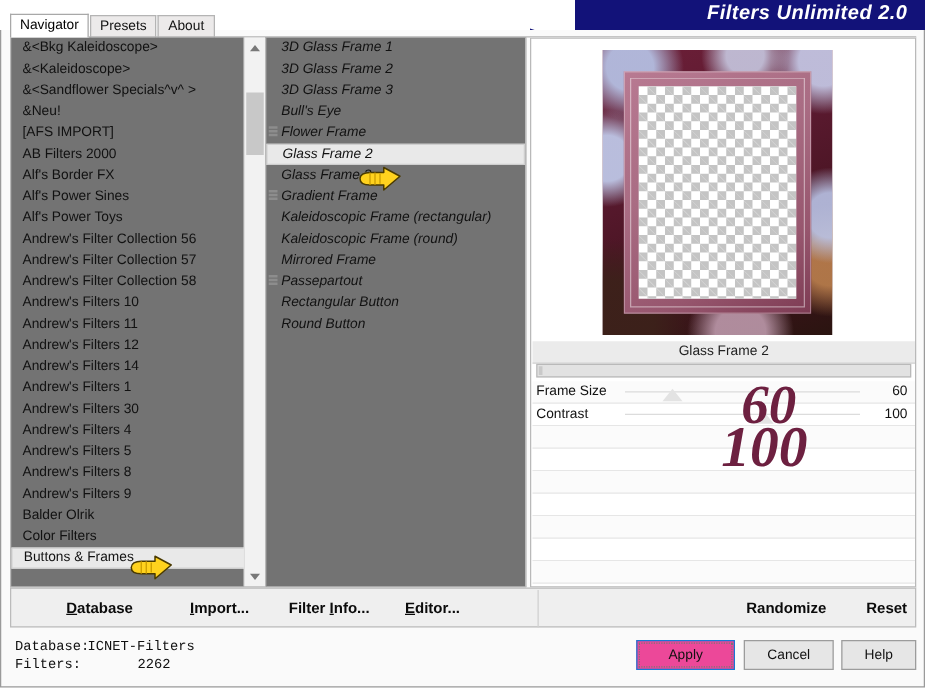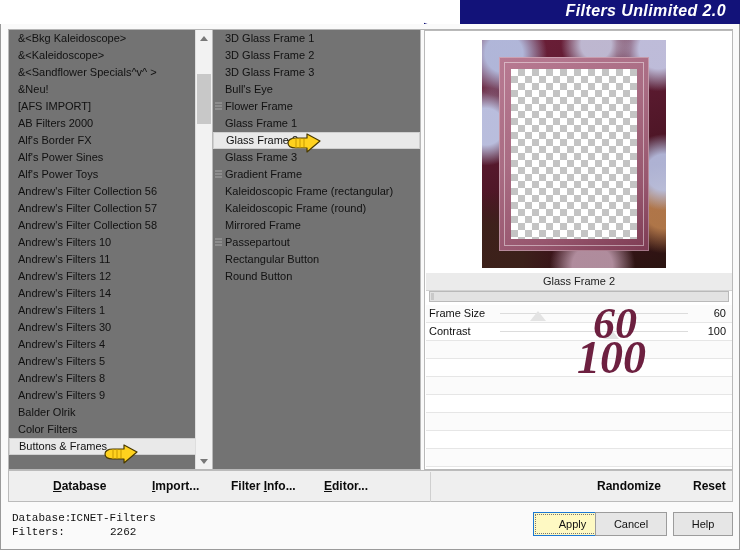--- a/index.html
+++ b/index.html
@@ -44,21 +44,21 @@
   .listbox{position:absolute;left:0;top:0;right:0;bottom:0;overflow:hidden;}
   .litem{position:relative;height:17px;line-height:17px;padding-left:9px;
      white-space:nowrap;font-size:11px;color:#111;box-sizing:border-box;}
   .litem.sel{background:#e9e9e9;border:1px solid #cfcfcf;height:17px;line-height:15px;}
   .litem .gicon{display:inline-block;width:7px;height:9px;margin-right:3px;
      vertical-align:-1px;position:relative;}
   .litem .gicon i{position:absolute;left:0;width:7px;height:2px;background:#8d8d8d;display:block;}
   .litem .gicon i:nth-child(1){top:0}
   .litem .gicon i:nth-child(2){top:3px}
   .litem .gicon i:nth-child(3){top:6px}
-  .litem.ind{padding-left:2px;}
+  .litem.ind{padding-left:2px;font-style:italic;}
 
   
   .vscroll{position:absolute;right:0;top:0;width:16px;bottom:0;background:#f2f2f2;
      border-left:1px solid #dedede;}
   .sbtn{position:absolute;left:0;width:16px;height:16px;background:#f2f2f2;}
   .sbtn.up{top:0}.sbtn.dn{bottom:0}
   .sarrow{position:absolute;left:4px;top:6px;width:8px;height:5px;}
   .sarrow:before{content:"";position:absolute;left:0;top:0;border-left:4px solid transparent;
      border-right:4px solid transparent;border-bottom:5px solid #787878;}
   .sarrow.d:before{border-bottom:none;border-top:5px solid #787878;}
@@ -119,41 +119,46 @@
   .tlink{position:absolute;top:8px;font-size:12px;color:#0b0b0b;white-space:nowrap;padding-left:24px;}
   .tlink u{text-decoration:underline;}
   .tbold{font-weight:bold;}
 
   
   .status{position:absolute;left:8px;top:506px;width:725px;height:38px;}
   .stxt{position:absolute;font-size:11px;color:#111;white-space:nowrap;font-family:Liberation Mono, monospace;}
   .btn{position:absolute;top:6px;height:24px;box-sizing:border-box;
      background:#e6e6e6;border:1px solid #9c9c9c;font-size:11px;color:#111;
      text-align:center;line-height:22px;}
-  .btn.focus{border:1px solid #1977d4;background:#fef9c3;margin-left:24px;}
+  .btn.focus{border:1px solid #1977d4;background:#ec4899;}
   .btn.focus:after{content:"";position:absolute;left:1px;top:1px;right:1px;bottom:1px;
      border:1px dotted #777;}
 
   
   .handcur{position:absolute;width:34px;height:22px;pointer-events:none;}
   .handcur svg{display:block;}
 </style>
 </head>
 <body>
 
 <div id="app">
   <div class="win-border"></div>
 
   <div class="titlebar">
     <div class="banner">
       <div class="banner-curve"></div>
       <div class="banner-title">Filters Unlimited 2.0</div>
     </div>
   </div>
 
+  <div class="tabstrip">
+    <div class="tab active" style="left:0px;width:63px;">Navigator</div>
+    <div class="tab" style="left:64px;width:53px;top:1px;height:18px;">Presets</div>
+    <div class="tab" style="left:118px;width:46px;top:1px;height:18px;">About</div>
+  </div>
   <div class="tabline"></div>
 
   <div class="panel" id="leftPanel">
     <div class="listbox" id="leftList">
         <div class="litem"><span>&amp;&lt;Bkg Kaleidoscope&gt;</span></div>
         <div class="litem"><span>&amp;&lt;Kaleidoscope&gt;</span></div>
         <div class="litem"><span>&amp;&lt;Sandflower Specials^v^ &gt;</span></div>
         <div class="litem"><span>&amp;Neu!</span></div>
         <div class="litem"><span>[AFS IMPORT]</span></div>
         <div class="litem"><span>AB Filters 2000</span></div>
@@ -188,21 +193,20 @@
     </div>
   </div>
 
   <div class="panel" id="midPanel">
     <div class="listbox" id="midList">
         <div class="litem ind"><span style="display: inline-block; width: 10px;"></span><span>3D Glass Frame 1</span></div>
         <div class="litem ind"><span style="display: inline-block; width: 10px;"></span><span>3D Glass Frame 2</span></div>
         <div class="litem ind"><span style="display: inline-block; width: 10px;"></span><span>3D Glass Frame 3</span></div>
         <div class="litem ind"><span style="display: inline-block; width: 10px;"></span><span>Bull's Eye</span></div>
         <div class="litem ind"><span class="gicon"><i></i><i></i><i></i></span><span>Flower Frame</span></div>
-        <div class="litem ind"><span style="display: inline-block; width: 10px;"></span><span>Glass Frame 1</span></div>
         <div class="litem ind sel"><span style="display: inline-block; width: 10px;"></span><span>Glass Frame 2</span></div>
         <div class="litem ind"><span style="display: inline-block; width: 10px;"></span><span>Glass Frame 3</span></div>
         <div class="litem ind"><span class="gicon"><i></i><i></i><i></i></span><span>Gradient Frame</span></div>
         <div class="litem ind"><span style="display: inline-block; width: 10px;"></span><span>Kaleidoscopic Frame (rectangular)</span></div>
         <div class="litem ind"><span style="display: inline-block; width: 10px;"></span><span>Kaleidoscopic Frame (round)</span></div>
         <div class="litem ind"><span style="display: inline-block; width: 10px;"></span><span>Mirrored Frame</span></div>
         <div class="litem ind"><span class="gicon"><i></i><i></i><i></i></span><span>Passepartout</span></div>
         <div class="litem ind"><span style="display: inline-block; width: 10px;"></span><span>Rectangular Button</span></div>
         <div class="litem ind"><span style="display: inline-block; width: 10px;"></span><span>Round Button</span></div>
       </div>

